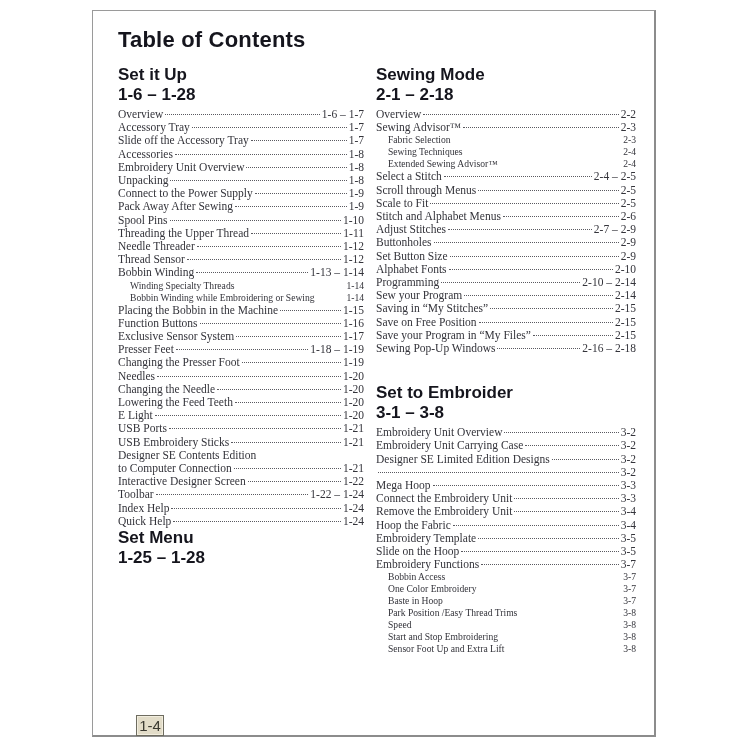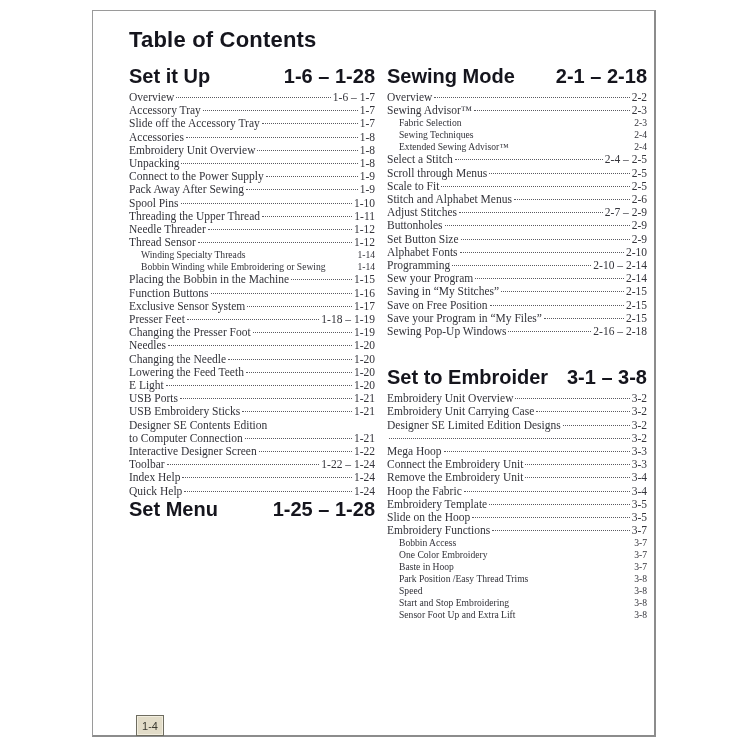--- a/index.html
+++ b/index.html
@@ -17,21 +17,21 @@
     width: 564px;
     height: 727px;
     box-sizing: border-box;
     border: 1px solid #9a9a9a;
     border-right: 2px solid #8c8c8c;
     border-bottom: 2px solid #8c8c8c;
     background: #ffffff;
   }
   .content {
     position: absolute;
-    left: 36px;
+    left: 25px;
     top: 16px;
     right: 11px;
   }
   .title {
     font-family: "Liberation Sans", sans-serif;
     font-weight: bold;
     font-size: 22px;
     color: #15151d;
     letter-spacing: 0.2px;
   }
@@ -41,24 +41,25 @@
     margin-top: 12px;
   }
   .col-left  { width: 246px; flex: none; }
   .col-right { width: 260px; flex: none; }
   .section-header {
     display: flex;
     justify-content: space-between;
     align-items: baseline;
     font-family: "Liberation Sans", sans-serif;
     font-weight: bold;
-    font-size: 20px;
+    font-size: 17px;
     color: #15151d;
     margin-bottom: 3px;
     white-space: nowrap;
+    flex-direction: column;
   }
   .section-header.second { margin-top: 28px; }
   .toc-row {
     display: flex;
     align-items: baseline;
     font-size: 11.5px;
     line-height: 13.2px;
     color: #33333a;
   }
   .toc-row .label { white-space: nowrap; }
@@ -85,21 +86,21 @@
     width: 28px;
     height: 21px;
     box-sizing: border-box;
     background: #e2dcc8;
     border: 1px solid #6e6c60;
     box-shadow: inset 0 0 0 1px #f2eedf;
     display: flex;
     align-items: center;
     justify-content: center;
     font-family: "Liberation Sans", sans-serif;
-    font-size: 11px;
+    font-size: 15px;
     color: #3a3930;
   }
 </style>
 </head>
 <body>
 
 <div class="page-frame">
   <div class="content">
     <div class="title">Table of Contents</div>
 
@@ -177,20 +178,25 @@
     <span class="pg">1-12</span>
   </div>
 
   <div class="toc-row">
     <span class="label">Thread Sensor</span>
     <span class="dots"></span>
     <span class="pg">1-12</span>
   </div>
 
 
+  <div class="toc-row">
+    <span class="label">Bobbin Winding</span>
+    <span class="dots"></span>
+    <span class="pg">1-13 – 1-14</span>
+  </div>
 
   <div class="toc-row sub">
     <span class="label">Winding Specialty Threads</span>
     <span class="dots"></span>
     <span class="pg">1-14</span>
   </div>
 
   <div class="toc-row sub">
     <span class="label">Bobbin Winding while Embroidering or Sewing</span>
     <span class="dots"></span>

